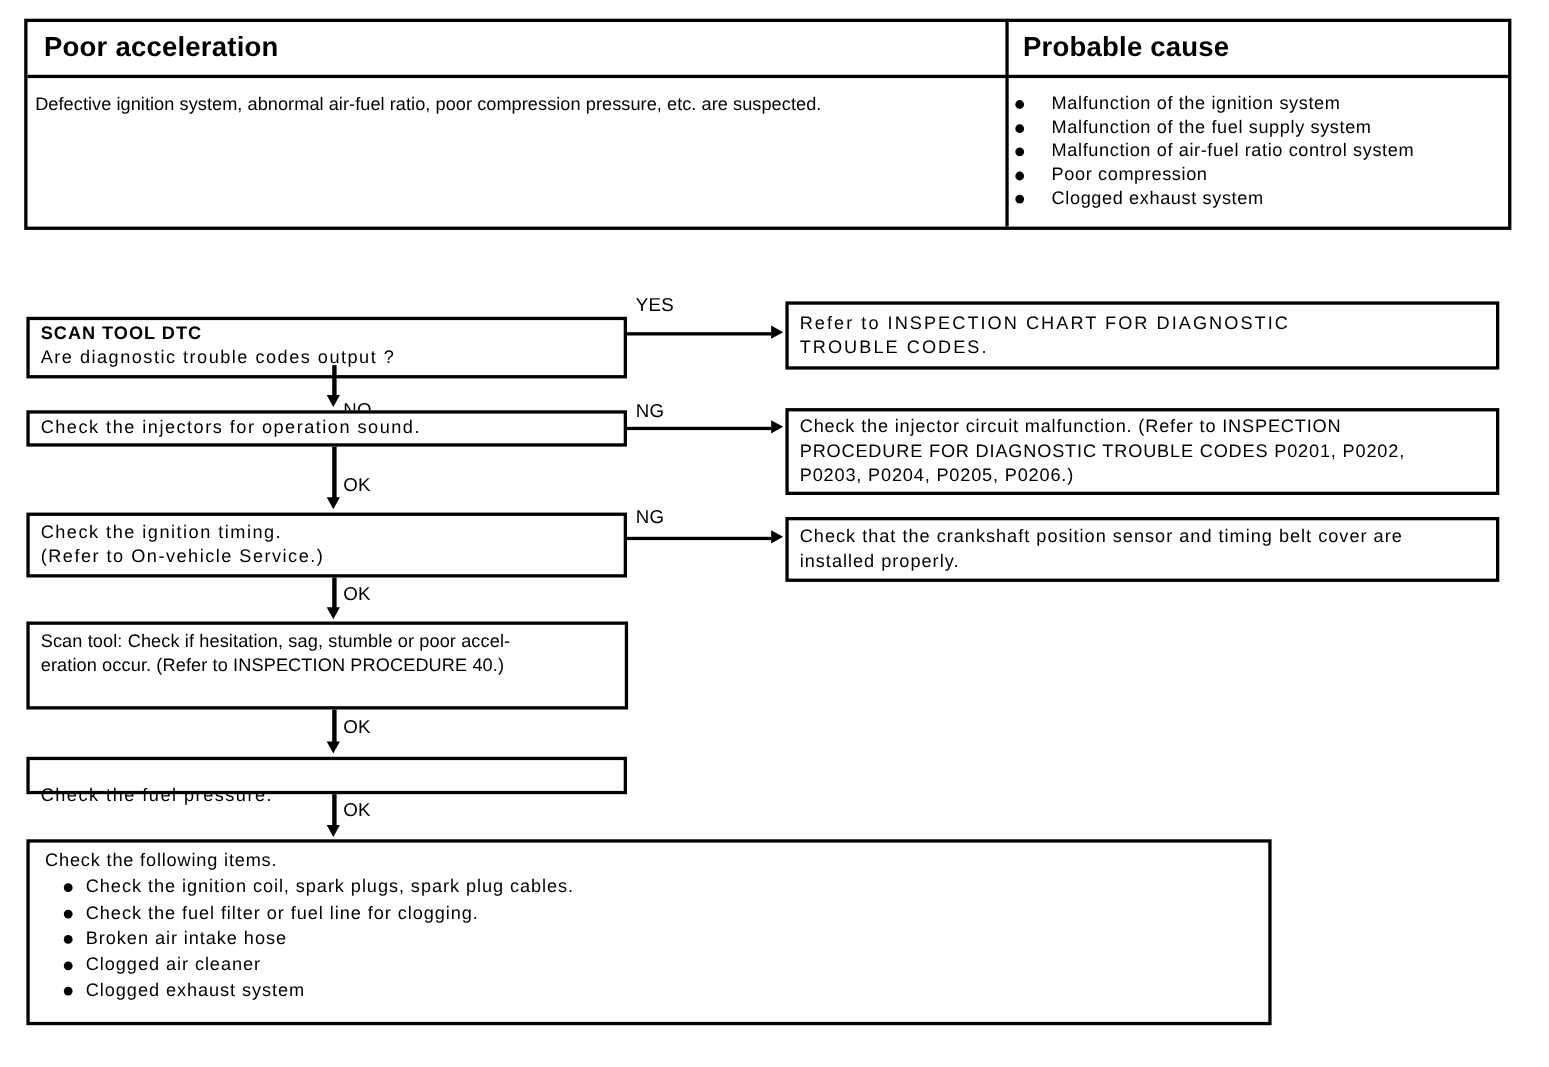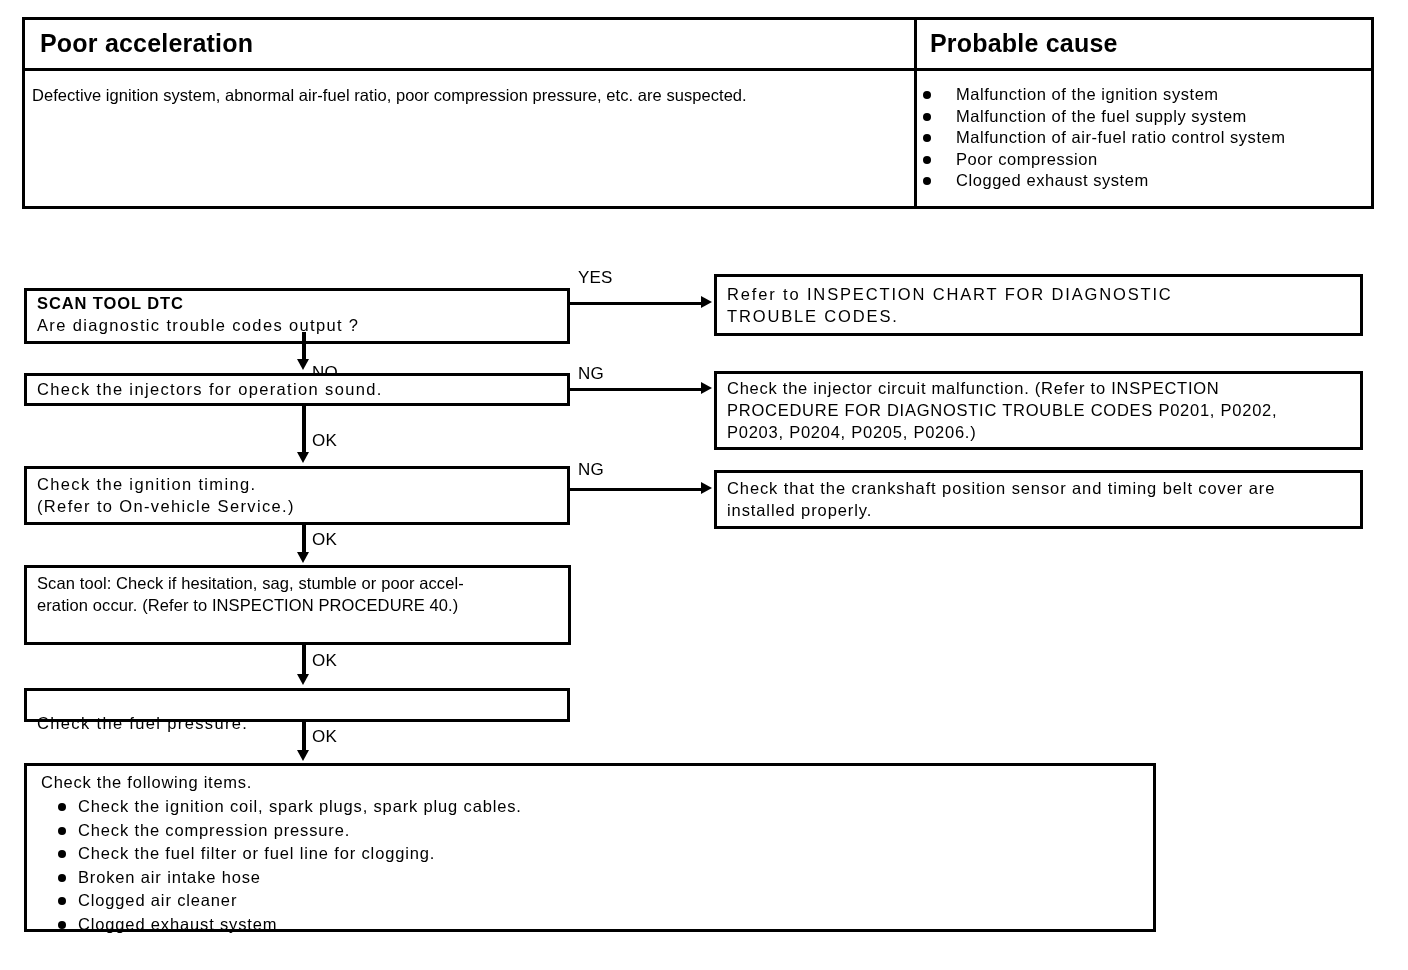--- a/index.html
+++ b/index.html
@@ -235,21 +235,20 @@
   </div>
 
   <div class="vline" style="left:302px; top:722px; width:4px; height:32px;"></div>
   <div class="arrow-down" style="left:297px; top:750px;"></div>
   <div class="elabel" style="left:312px; top:727px;">OK</div>
 
   <div class="abs fbox" style="left:24px; top:763px; width:1132px; height:169px;">
     <div class="line sp2" style="left:14px; top:7px;">Check the following items.</div>
     <ul class="check-list" style="left:14px; top:29px;">
       <li>Check the ignition coil, spark plugs, spark plug cables.</li>
-      <li>Check the compression pressure.</li>
       <li>Check the fuel filter or fuel line for clogging.</li>
       <li>Broken air intake hose</li>
       <li>Clogged air cleaner</li>
       <li>Clogged exhaust system</li>
     </ul>
   </div>
 
 </div>
 
 </body></html>

